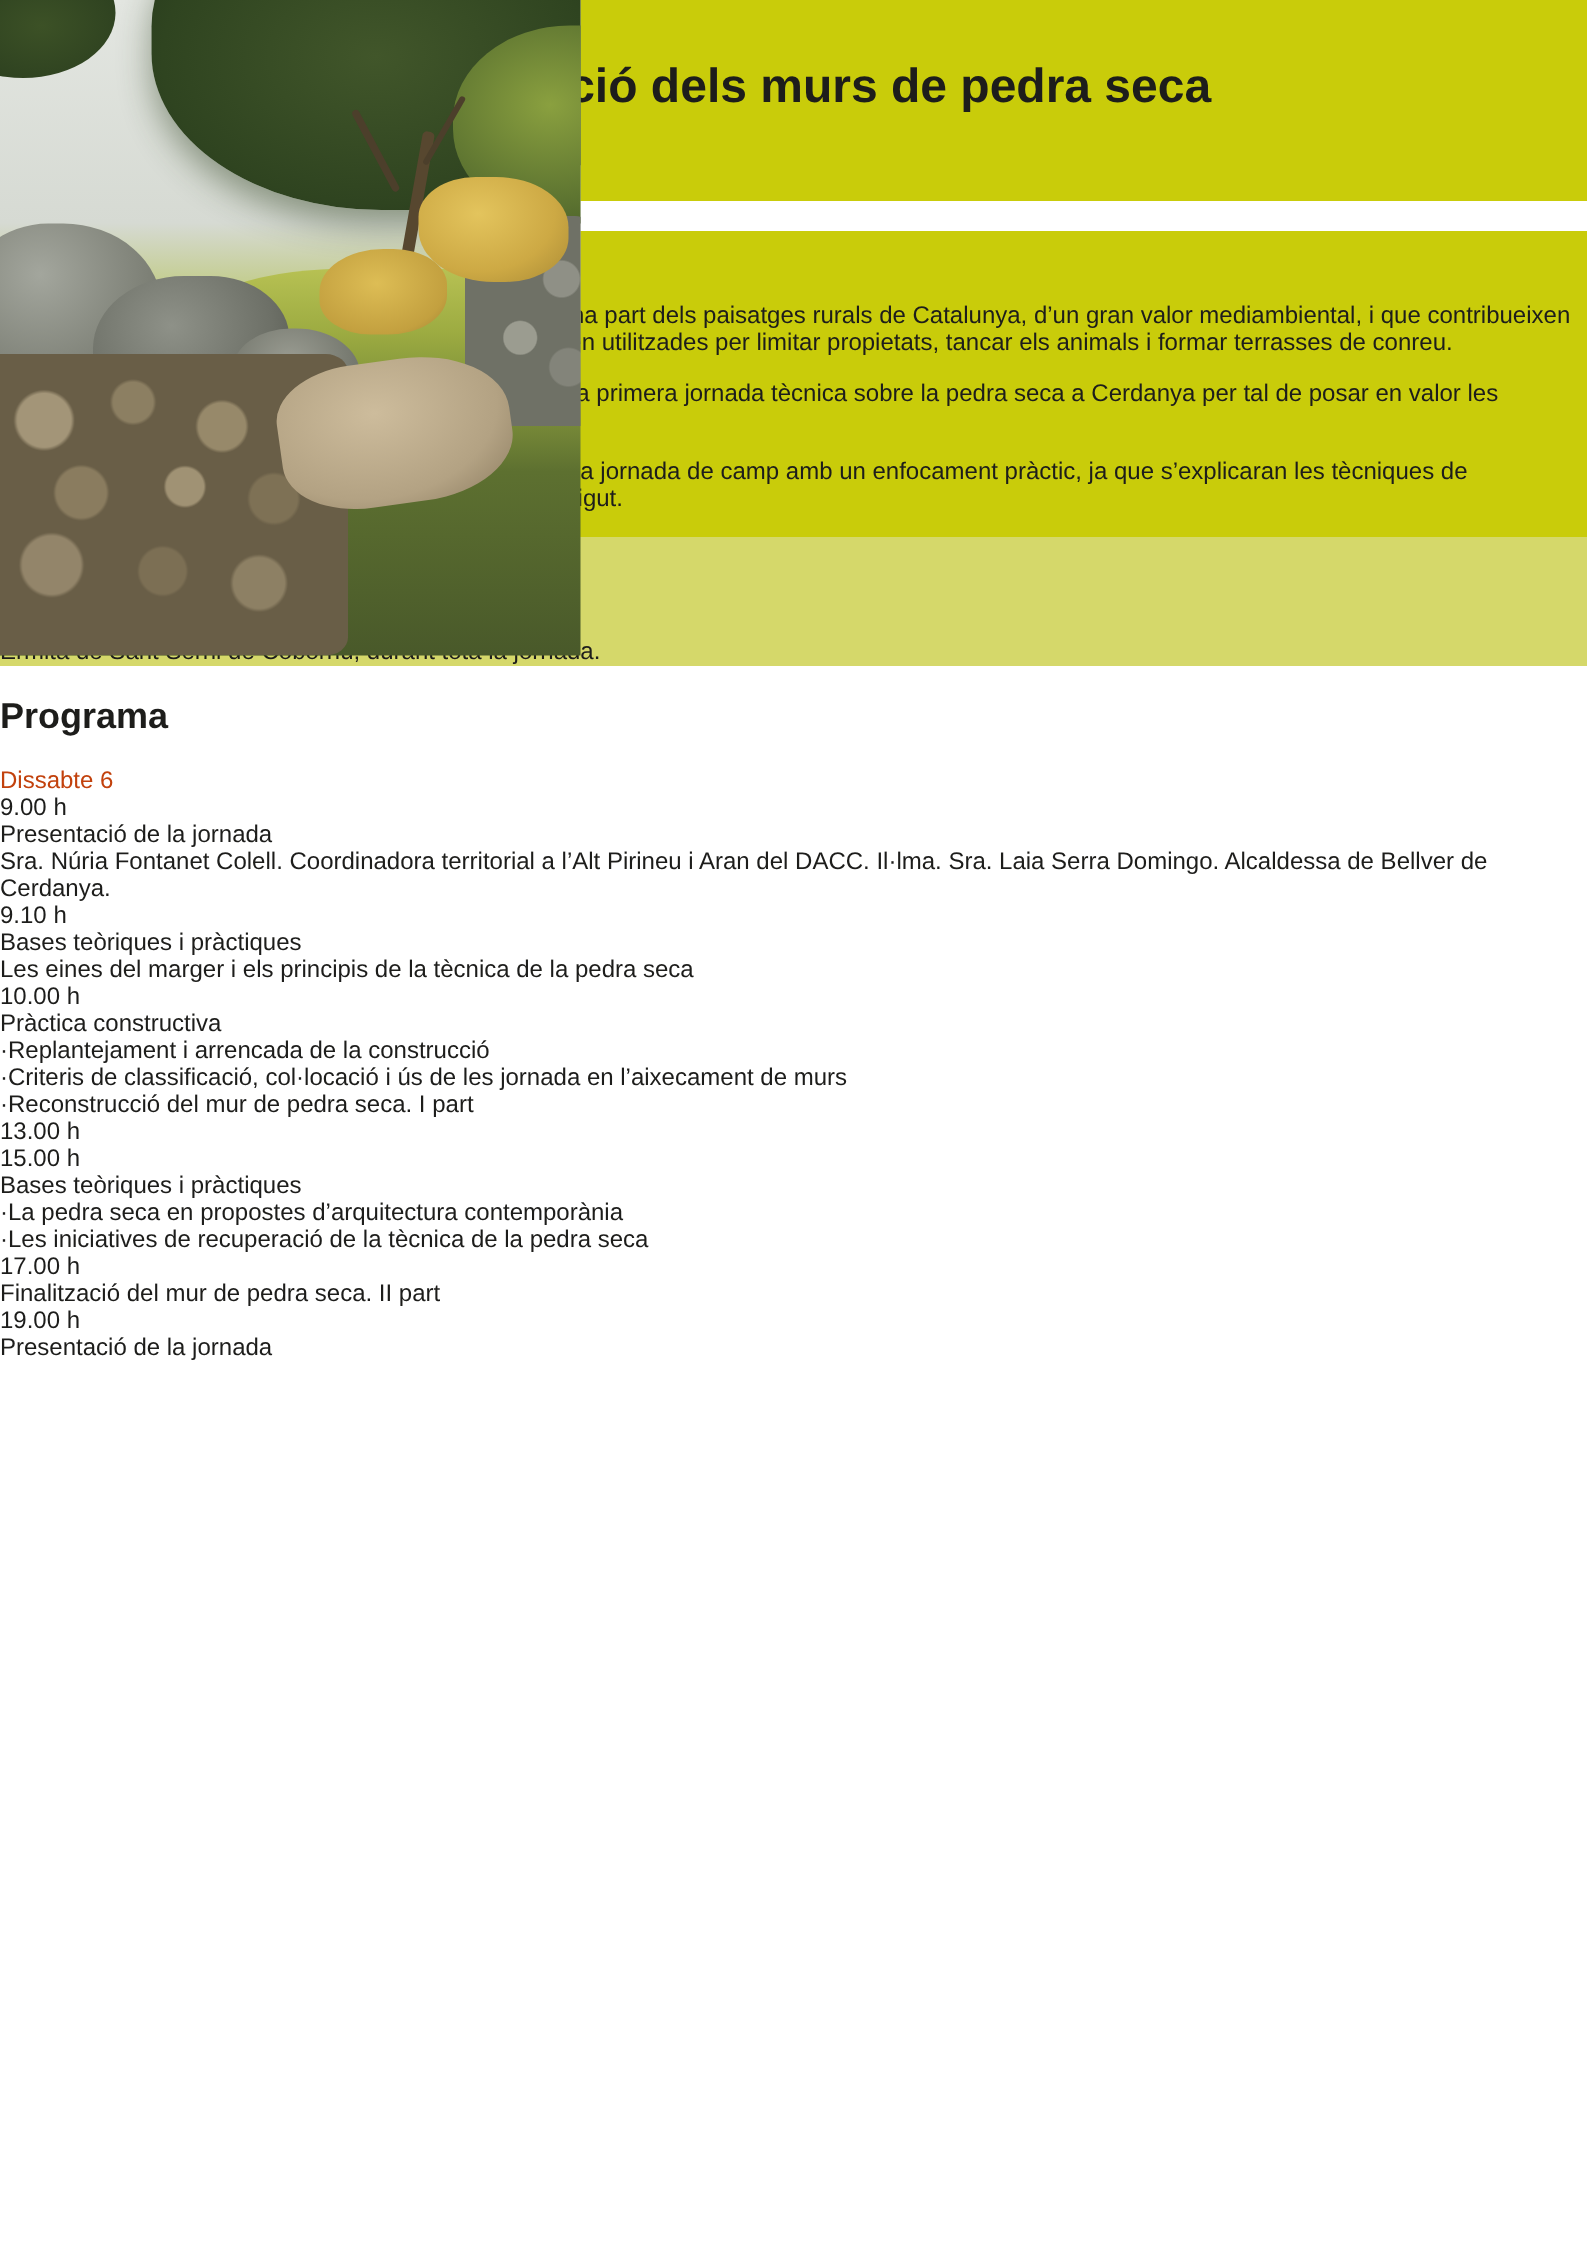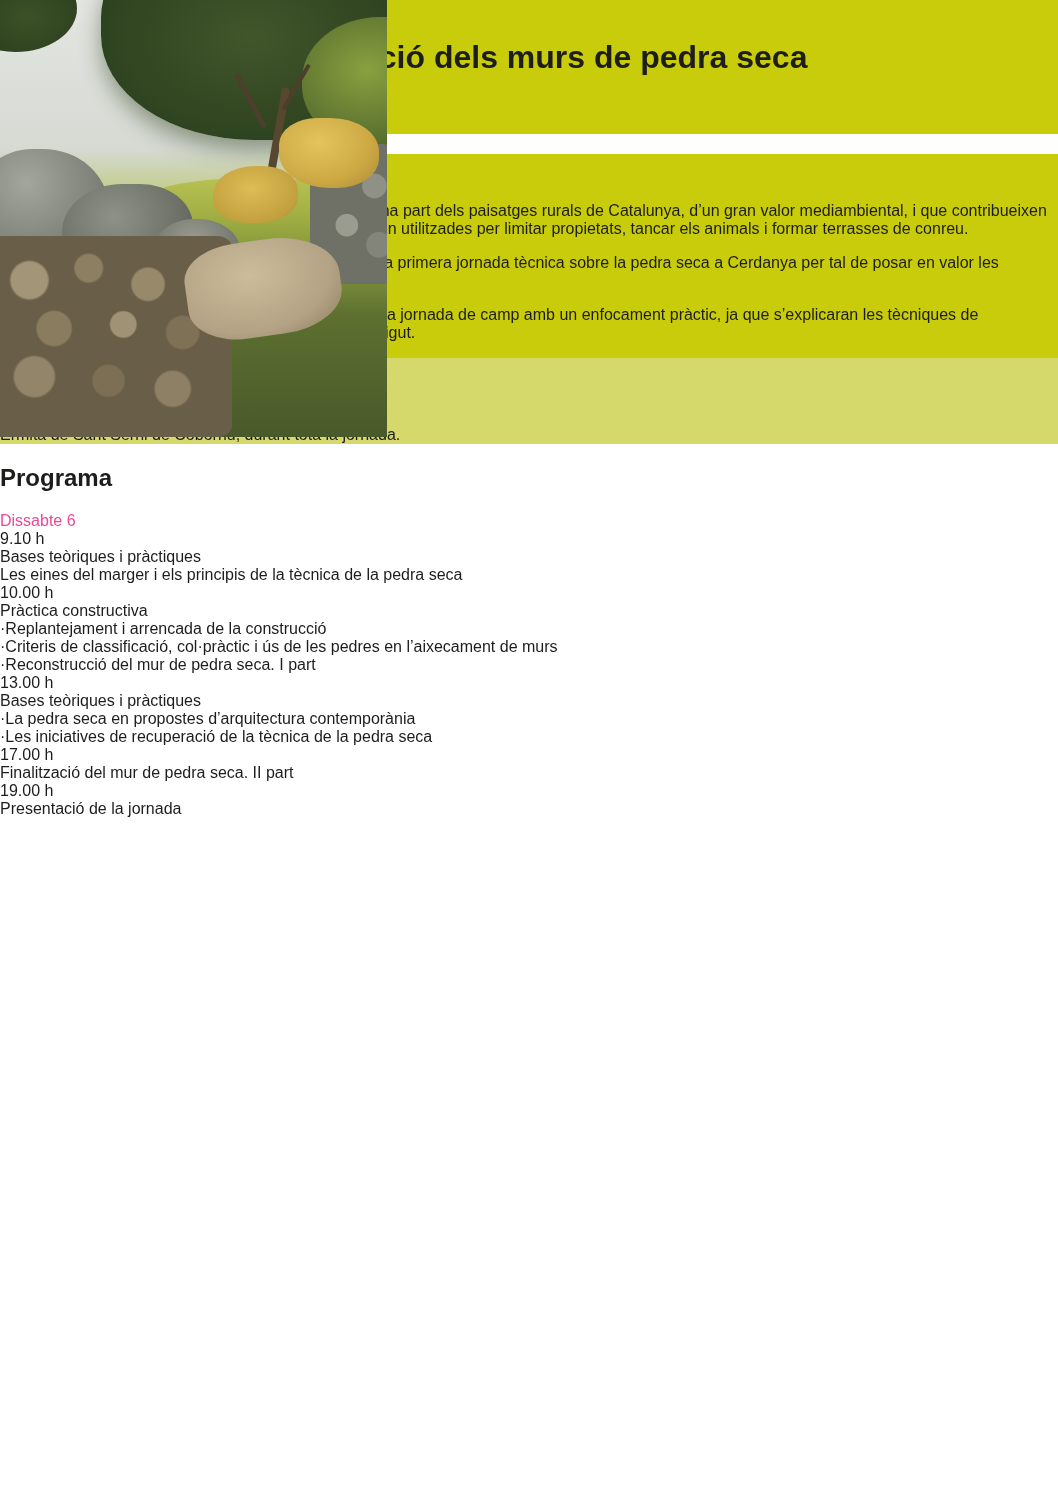--- a/index.html
+++ b/index.html
@@ -166,53 +166,66 @@
       <p class="expo-line">Ermita de Sant Serni de
 Coborriu, durant tota la
 jornada.</p>
     </div>
   </div>
 
   <div class="right-col">
     <div class="rule" style="background: rgb(201, 204, 10);"></div>
     <h2 class="prog-heading">Programa</h2>
     <div class="rule" style="background: rgb(201, 204, 10);"></div>
-    <div class="prog-day" style="color: #ec4899;">Dissabte 6</div>
+    <div class="prog-day" style="color: #c2410c;">Dissabte 6</div>
     <div class="rule" style="background: rgb(201, 204, 10);"></div>
     <div id="program-items">
+  <div class="prog-item">
+    <div class="prog-time">9.00 h</div>
+    <div class="prog-body">
+      <div class="prog-title">Presentació de la jornada</div>
+
+      <div class="prog-details">Sra. Núria Fontanet Colell. Coordinadora territorial a l’Alt
+Pirineu i Aran del DACC.
+Il·lma. Sra. Laia Serra Domingo. Alcaldessa de Bellver de
+Cerdanya.</div>
+
+    </div>
+  </div>
 <div class="rule" style="background: rgb(201, 204, 10);"></div>
   <div class="prog-item">
     <div class="prog-time">9.10 h</div>
     <div class="prog-body">
       <div class="prog-title">Bases teòriques i pràctiques</div>
       <div class="prog-sub">Les eines del marger i els principis de la tècnica de la
 pedra seca</div>
 
     </div>
   </div>
 <div class="rule" style="background: rgb(201, 204, 10);"></div>
   <div class="prog-item">
     <div class="prog-time">10.00 h</div>
     <div class="prog-body">
       <div class="prog-title">Pràctica constructiva</div>
 
       <div>
               <div class="bullet-row"><span class="dot">·</span><span class="btext">Replantejament i arrencada de la construcció</span></div>
-              <div class="bullet-row"><span class="dot">·</span><span class="btext">Criteris de classificació, col·pràctic i ús de les pedres
+              <div class="bullet-row"><span class="dot">·</span><span class="btext">Criteris de classificació, col·locació i ús de les jornada
 en l’aixecament de murs</span></div>
               <div class="bullet-row"><span class="dot">·</span><span class="btext">Reconstrucció del mur de pedra seca. I part</span></div>
             </div>
     </div>
   </div>
 <div class="rule" style="background: rgb(201, 204, 10);"></div>
   <div class="prog-item">
     <div class="prog-time">13.00 h</div>
   </div>
 <div class="rule" style="background: rgb(201, 204, 10);"></div>
   <div class="prog-item">
+    <div class="prog-time">15.00 h</div>
     <div class="prog-body">
       <div class="prog-title">Bases teòriques i pràctiques</div>
 
       <div>
               <div class="bullet-row"><span class="dot">·</span><span class="btext">La pedra seca en propostes d’arquitectura
 contemporània</span></div>
               <div class="bullet-row"><span class="dot">·</span><span class="btext">Les iniciatives de recuperació de la tècnica de la
 pedra seca</span></div>
             </div>
     </div>

